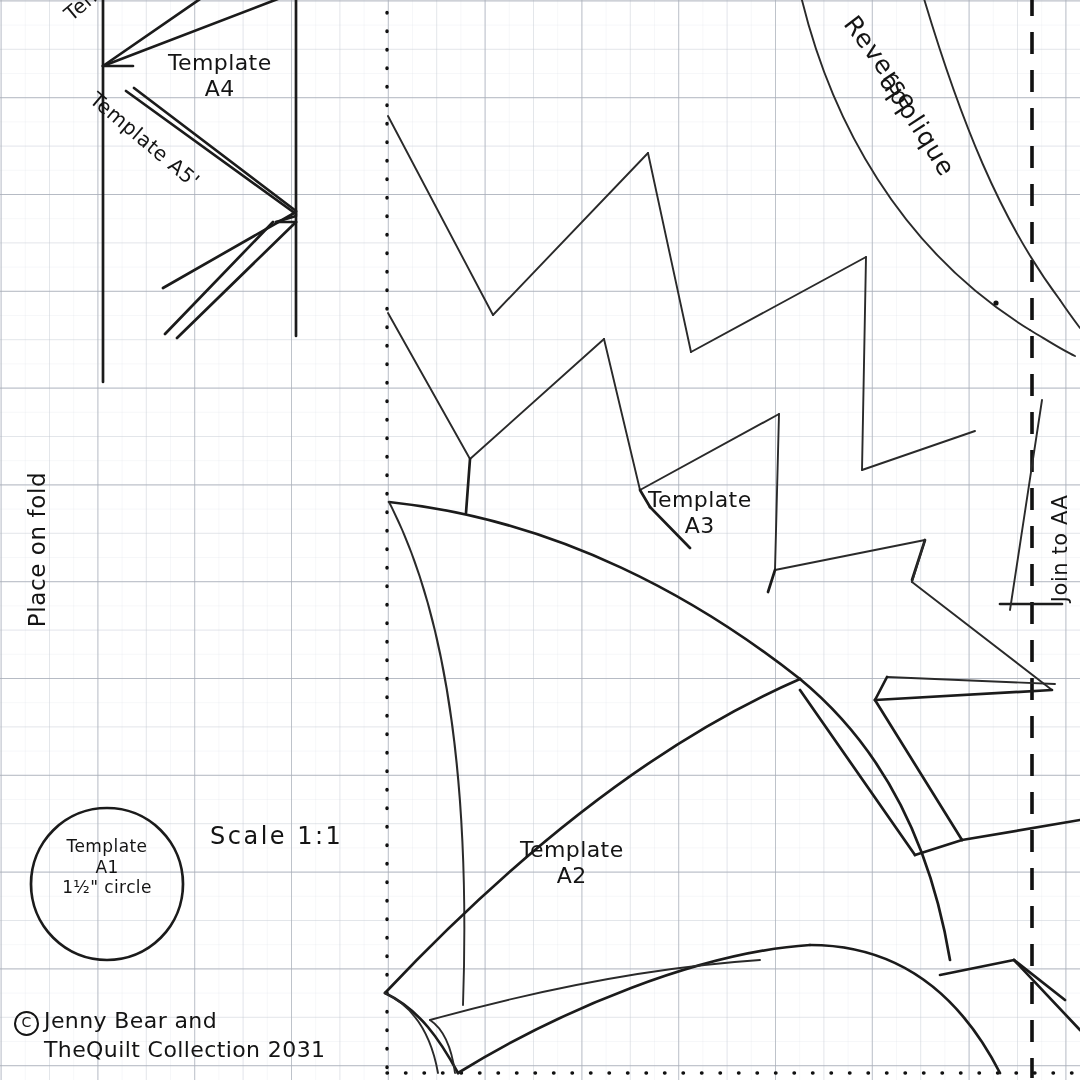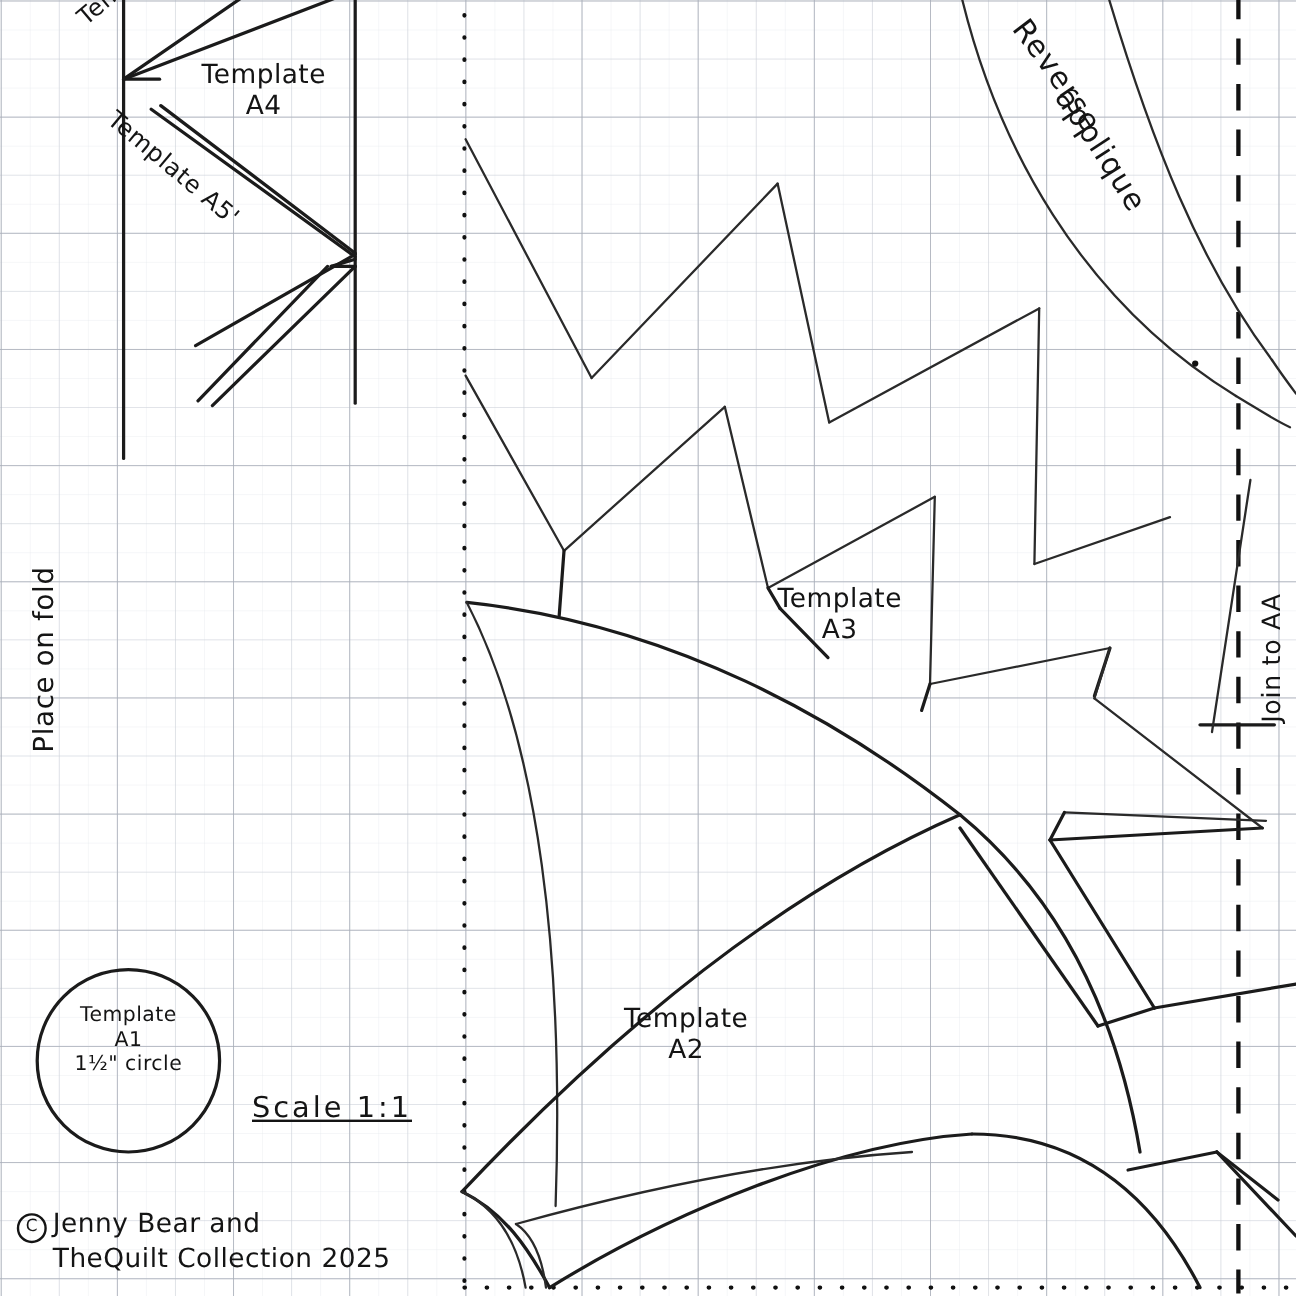--- a/index.html
+++ b/index.html
@@ -95,24 +95,23 @@
     text-align: center;
   }
   .lbl-a1 {
     left: 44px; top: 836px;
     width: 126px;
     font-size: 17px;
     text-align: center;
     line-height: 1.22;
   }
   .lbl-scale {
-    left: 210px; top: 909px;
+    left: 210px; top: 822px;
     font-size: 24px;
     letter-spacing: 2.5px;
-    text-decoration: underline;
   }
   .lbl-copy {
     left: 14px; top: 1007px;
     font-size: 22px;
     line-height: 1.3;
   }
   .copy-mark {
     display: inline-block;
     width: 21px; height: 21px;
     border: 2px solid #141414;
@@ -342,16 +341,16 @@
   <div class="hand-label lbl-scale">Scale 1:1</div>
 
   <div class="hand-label rot-fold">Place on fold</div>
 
   <div class="hand-label rot-join">Join to AA</div>
 
   <div class="hand-label lbl-copy">
     <div>
       <span class="copy-mark">C</span><span>Jenny Bear and</span>
     </div>
-    <div style="padding-left:30px">TheQuilt Collection 2025</div>
+    <div style="padding-left:30px">TheQuilt Collection 2031</div>
   </div>
 
 </div>
 
 </body></html>

